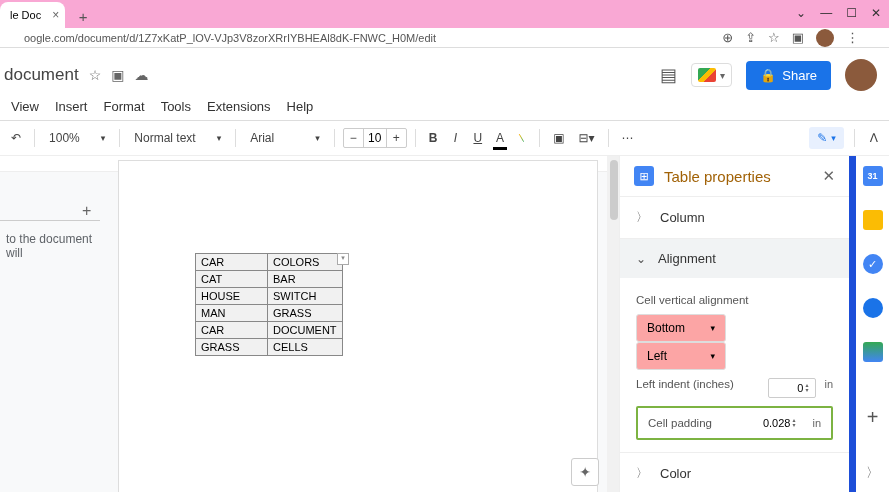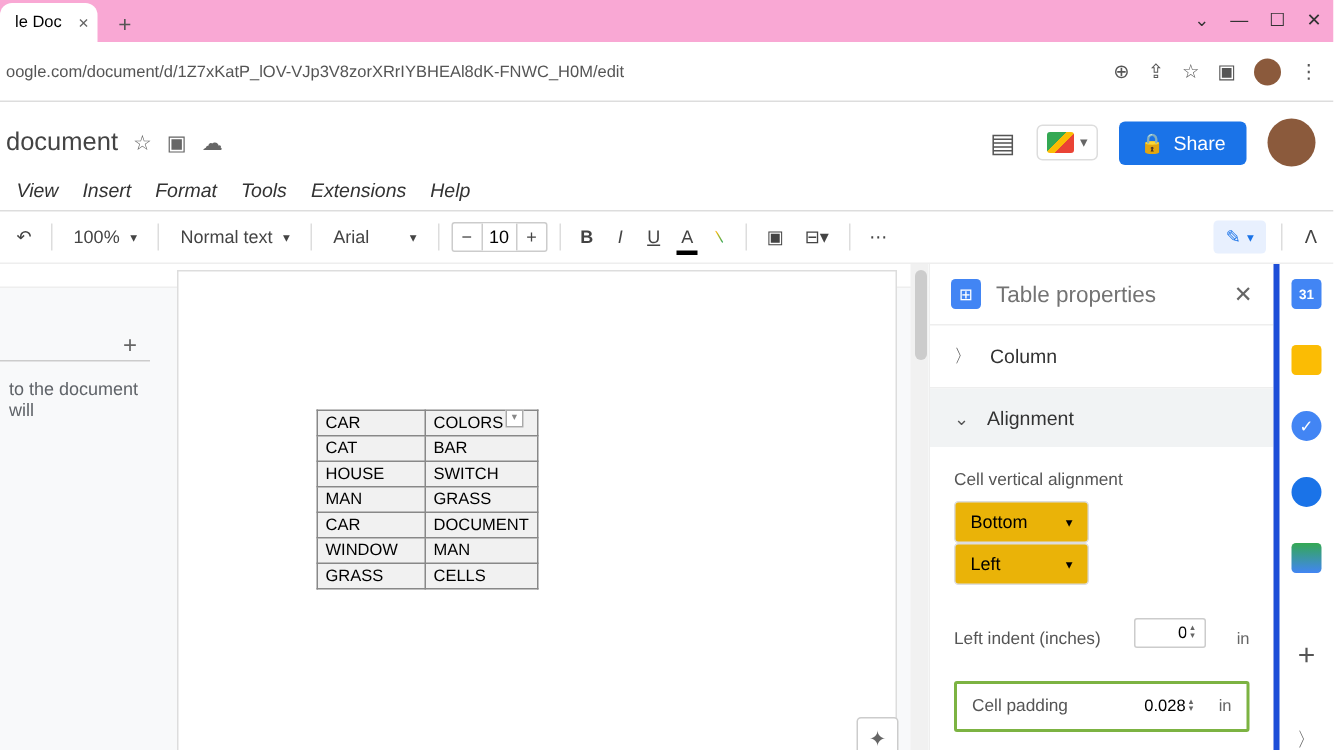--- a/index.html
+++ b/index.html
@@ -6,47 +6,47 @@
 body { background: #fff; width: 889px; height: 500px; overflow: hidden; position: relative; }
 
 
 .browser-tabs { height: 28px; background: #f9a8d4; display: flex; align-items: flex-end; padding-left: 0; }
 .tab { background: #fff; height: 26px; padding: 0 24px 0 10px; border-radius: 8px 8px 0 0; font-size: 11px; display: flex; align-items: center; position: relative; margin-left: 0; max-width: 80px; }
 .tab-close { position: absolute; right: 6px; font-size: 12px; color: #666; }
 .new-tab { width: 24px; height: 24px; display: flex; align-items: center; justify-content: center; font-size: 15px; color: #555; margin-left: 6px; }
 .window-controls { position: absolute; right: 8px; top: 6px; display: flex; gap: 14px; font-size: 12px; color: #333; }
 .window-controls span { cursor: pointer; }
 
-.addr-bar { height: 40px; background: #fff; border-bottom: 1px solid #ddd; display: flex; align-items: center; padding: 0 4px; }
+.addr-bar { height: 20px; background: #fff; border-bottom: 1px solid #ddd; display: flex; align-items: center; padding: 0 24px; }
 .addr-text { font-size: 11px; color: #555; flex: 1; }
 .addr-icons { display: flex; gap: 12px; align-items: center; padding-right: 6px; }
 .addr-icons span { font-size: 13px; color: #555; }
 .avatar-sm { width: 18px; height: 18px; border-radius: 50%; background: #8b5a3c; }
 
 
 .docs-header { height: 44px; display: flex; align-items: center; padding: 10px 12px 0 4px; }
 .doc-title { font-size: 17px; color: #444; margin-right: 10px; }
 .title-icons { display: flex; gap: 10px; color: #666; font-size: 14px; }
 .header-right { margin-left: auto; display: flex; align-items: center; gap: 14px; }
 .comment-icon { font-size: 18px; color: #555; }
 .meet-btn { display: flex; align-items: center; border: 1px solid #ddd; border-radius: 4px; padding: 4px 6px; }
 .meet-icon { width: 18px; height: 14px; background: linear-gradient(135deg,#34a853 40%,#fbbc04 40%,#fbbc04 60%,#ea4335 60%); border-radius: 2px; }
 .share-btn { background: #1a73e8; color: #fff; border-radius: 4px; padding: 7px 14px; font-size: 13px; font-weight: 500; display: flex; align-items: center; gap: 6px; }
 .avatar-lg { width: 32px; height: 32px; border-radius: 50%; background: #8b5a3c; }
 
 
 .menu-bar { height: 28px; display: flex; align-items: center; padding: 0 4px; gap: 2px; font-size: 13px; color: #333; }
-.menu-bar > span { padding: 4px 7px; cursor: pointer; font-style: italic; }
+.menu-bar > span { padding: 4px 7px; cursor: pointer; }
 .last-edit { color: #666; text-decoration: underline; margin-left: 8px; font-size: 12px; }
 
 
 .toolbar { height: 36px; border-top: 1px solid #ddd; border-bottom: 1px solid #eee; display: flex; align-items: center; padding: 0 6px; gap: 4px; font-size: 12px; color: #444; }
 .toolbar .sep { width: 1px; height: 18px; background: #ddd; margin: 0 4px; }
 .tb-btn { padding: 4px 5px; cursor: pointer; min-width: 18px; text-align: center; }
-.zoom-sel, .style-sel, .font-sel { display: flex; align-items: center; gap: 7px; padding: 4px 6px; }
+.zoom-sel, .style-sel, .font-sel { display: flex; align-items: center; gap: 21px; padding: 4px 6px; }
 .font-size-box { display: flex; align-items: center; border: 1px solid #ccc; border-radius: 2px; }
 .font-size-box span { padding: 2px 6px; }
 .font-size-box input { width: 24px; border: none; border-left: 1px solid #ccc; border-right: 1px solid #ccc; text-align: center; font-size: 12px; padding: 2px 0; }
 .bold { font-weight: bold; }
 .italic { font-style: italic; }
 .underline { text-decoration: underline; }
 .text-color { position: relative; }
 .text-color::after { content: ''; position: absolute; bottom: -1px; left: 2px; right: 2px; height: 3px; background: #000; }
 .highlight { background: linear-gradient(135deg,#ea4335,#fbbc04,#34a853,#4285f4); -webkit-background-clip: text; color: transparent; transform: rotate(-45deg); display: inline-block; }
 .toolbar-right { margin-left: auto; display: flex; align-items: center; gap: 6px; }
@@ -55,53 +55,53 @@
 
 .main { display: flex; height: calc(500px - 164px); position: relative; }
 .doc-area { flex: 1; background: #f8f9fa; position: relative; overflow: hidden; }
 .ruler { height: 16px; background: #fff; border-bottom: 1px solid #eee; font-size: 8px; color: #888; display: flex; align-items: center; padding-left: 118px; gap: 0; letter-spacing: 0; }
 .ruler-marks { display: flex; gap: 67px; }
 .outline-hint { position: absolute; left: 0; top: 70px; font-size: 12px; color: #5f6368; width: 100px; padding: 6px; }
 .plus-outline { position: absolute; left: 82px; top: 46px; color: #666; font-size: 16px; }
 .outline-line { position: absolute; left: 0; top: 64px; width: 100px; border-bottom: 1px solid #ccc; }
 
 .page { position: absolute; left: 118px; top: 4px; width: 480px; background: #fff; border: 1px solid #ddd; height: 380px; }
-.doc-table { position: absolute; left: 92px; top: 92px; border-collapse: collapse; font-size: 11px; }
+.doc-table { position: absolute; left: 76px; top: 92px; border-collapse: collapse; font-size: 11px; }
 .doc-table td { border: 1px solid #888; padding: 2px 5px; background: #f1f1f1; min-width: 72px; }
 .doc-table td:first-child { min-width: 72px; }
 .table-handle { position: absolute; left: 218px; top: 92px; width: 12px; height: 12px; border: 1px solid #aaa; background: #fff; font-size: 7px; text-align: center; color: #888; }
 
 .scroll-track { position: absolute; right: 0; top: 0; bottom: 0; width: 12px; background: #f1f1f1; }
 .scroll-thumb { position: absolute; right: 1px; top: 4px; width: 8px; height: 60px; background: #ccc; border-radius: 4px; }
 .explore-btn { position: absolute; right: 20px; bottom: 6px; width: 28px; height: 28px; background: #fff; border: 1px solid #ccc; border-radius: 3px; display: flex; align-items: center; justify-content: center; color: #666; font-size: 14px; }
 
 
 .side-panel { width: 230px; background: #fff; border-left: 1px solid #eee; display: flex; flex-direction: column; }
 .panel-header { display: flex; align-items: center; padding: 10px 14px; gap: 10px; }
 .panel-header-icon { width: 20px; height: 20px; background: #4285f4; border-radius: 3px; display: flex; align-items: center; justify-content: center; color: #fff; font-size: 11px; }
-.panel-title { font-size: 15px; color: #737373; flex: 1; }
+.panel-title { font-size: 15px; color: #a16207; flex: 1; }
 .panel-close { color: #666; font-size: 15px; cursor: pointer; }
 
 .panel-section { border-top: 1px solid #eee; }
 .panel-row { display: flex; align-items: center; padding: 12px 16px; gap: 12px; font-size: 13px; color: #333; cursor: pointer; }
 .panel-row.expanded { background: #f1f3f4; }
 .chev { font-size: 12px; color: #555; }
 .panel-content { padding: 10px 16px; }
 .panel-label { font-size: 11.5px; color: #555; margin: 6px 0 8px; }
-.dropdown { border: 1px solid #ddd; border-radius: 3px; padding: 6px 10px; display: flex; align-items: center; justify-content: space-between; font-size: 12px; width: 90px; cursor: pointer; background: #eab308; }
-.field-row { display: flex; align-items: flex-end; gap: 20px; margin: 22px 0; }
+.dropdown { border: 1px solid #ddd; border-radius: 3px; padding: 6px 10px; display: flex; align-items: center; justify-content: space-between; font-size: 12px; width: 90px; cursor: pointer; background: #fca5a5; }
+.field-row { display: flex; align-items: flex-start; gap: 8px; margin: 8px 0; }
 .field-label { font-size: 11.5px; color: #555; flex: 1; }
 .num-input { border: 1px solid #ccc; border-radius: 2px; width: 48px; padding: 3px 4px; font-size: 11px; text-align: right; display: flex; align-items: center; }
 .num-input input { border: none; width: 30px; text-align: right; font-size: 11px; }
 .stepper { display: flex; flex-direction: column; font-size: 6px; color: #666; margin-left: 2px; line-height: 5px; }
 .unit { font-size: 11px; color: #666; }
 .highlighted-row { border: 2px solid #7cb342; border-radius: 2px; padding: 6px 10px; display: flex; align-items: center; gap: 8px; margin: 6px 0 2px; }
 
 
-.right-rail { width: 40px; background: #fff; border-left: 4px solid #1d4ed8; display: flex; flex-direction: column; align-items: center; gap: 24px; padding-top: 10px; }
+.right-rail { width: 40px; background: #fff; border-left: 7px solid #1d4ed8; display: flex; flex-direction: column; align-items: center; gap: 24px; padding-top: 10px; }
 .rail-icon { width: 20px; height: 20px; border-radius: 3px; display: flex; align-items: center; justify-content: center; font-size: 14px; }
 .cal { background: #4285f4; color: #fff; font-size: 9px; font-weight: bold; }
 .keep { background: #fbbc04; }
 .tasks { background: #4285f4; border-radius: 50%; color: #fff; font-size: 11px; }
 .contacts { background: #1a73e8; border-radius: 50%; }
 .maps { background: linear-gradient(#34a853,#4285f4); }
 .rail-plus { font-size: 20px; color: #555; margin-top: 20px; }
 .rail-chev { margin-top: auto; margin-bottom: 10px; color: #666; font-size: 13px; }
 </style>
 </head>
@@ -239,24 +239,20 @@
             </tr>
             <tr>
               <td>MAN</td>
               <td>GRASS</td>
             </tr>
             <tr>
               <td>CAR</td>
               <td>DOCUMENT</td>
             </tr>
             <tr>
-              <td>WINDOW</td>
-              <td>MAN</td>
-            </tr>
-            <tr>
               <td>GRASS</td>
               <td>CELLS</td>
             </tr>
           </tbody>
       </table>
       <div class="table-handle">▾</div>
     </div>
 
     <div class="scroll-track">
       <div class="scroll-thumb"></div>

